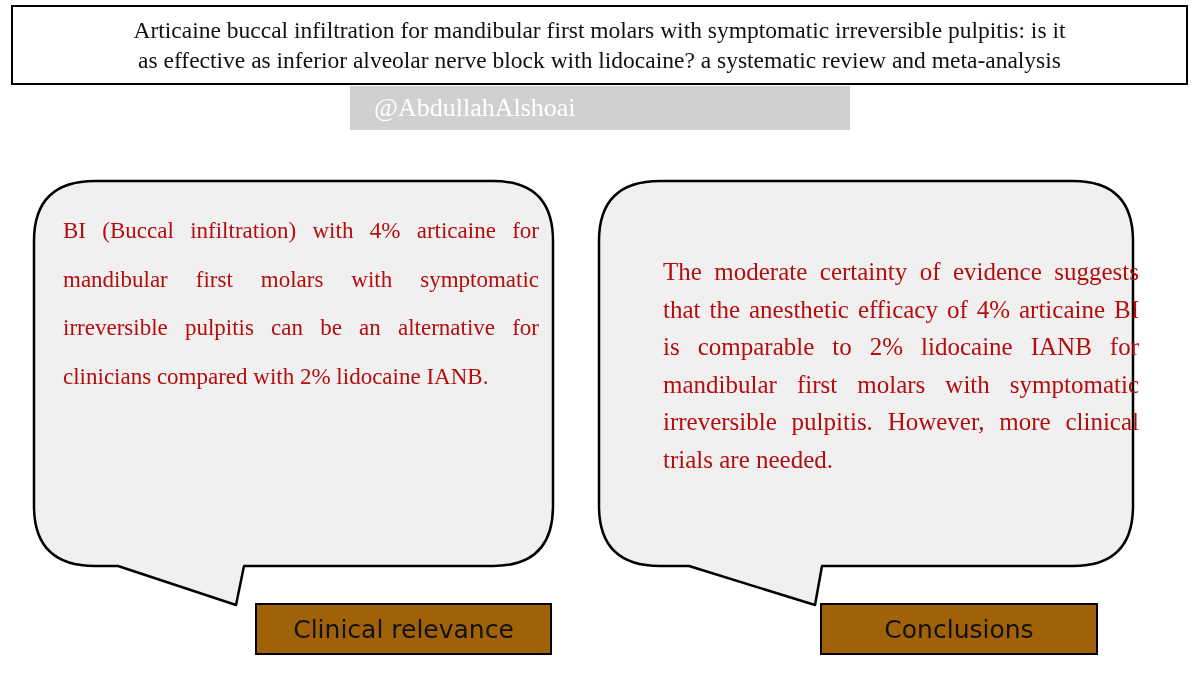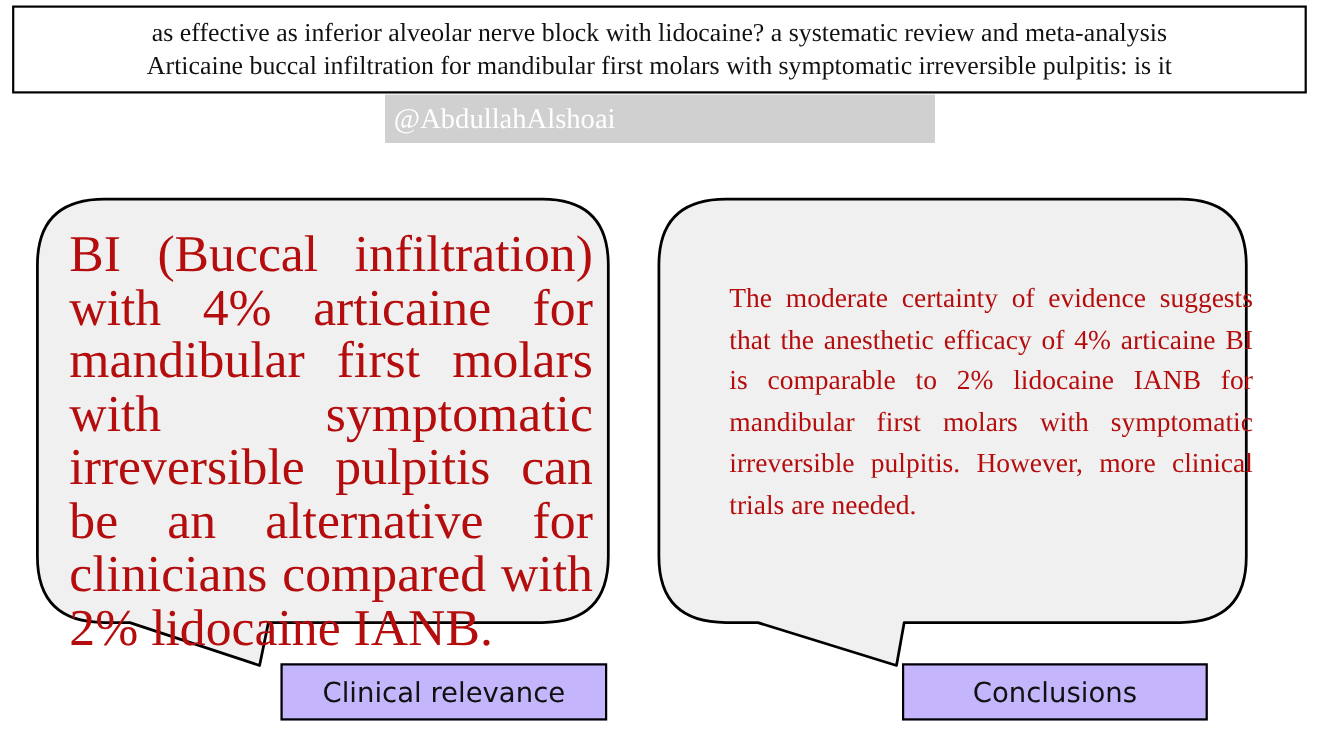--- a/index.html
+++ b/index.html
@@ -6,44 +6,44 @@
   body { width:1200px; height:675px; position:relative; overflow:hidden; font-family:"Liberation Serif", serif; }
   .title-box {
     position:absolute; left:11px; top:5px; width:1173px; height:76px;
     border:2.5px solid #000; box-sizing:content-box; background:#fff;
     display:flex; align-items:center; justify-content:center; text-align:center;
   }
   .title-text { font-family:"Liberation Serif", serif; font-size:23.5px; line-height:30px; color:#111; }
   .watermark {
     position:absolute; left:350px; top:86px; width:500px; height:44px;
     background:#d0d0d0; color:#ffffff; font-family:"Liberation Serif", serif;
-    font-size:26px; line-height:44px; padding-left:8px; box-sizing:border-box;
+    font-size:26px; line-height:44px; padding-left:24px; box-sizing:border-box;
   }
   svg.bubbles { position:absolute; left:0; top:0; }
   .bubble-text {
     position:absolute; color:#b50d0d; font-family:"Liberation Serif", serif; text-align:justify;
     text-align-last:left;
   }
-  .left-text { left:63px; top:207px; width:476px; font-size:47px; line-height:48.5px; }
+  .left-text { left:63px; top:207px; width:476px; font-size:23px; line-height:48.5px; }
   .right-text { left:627px; top:253px; width:476px; font-size:25px; line-height:37.5px;margin-left:36px; }
   .label-box {
-    position:absolute; border:2px solid #000; background:#c4b5fd;
+    position:absolute; border:2px solid #000; background:#a16207;
     display:flex; align-items:center; justify-content:center;
     font-family:"DejaVu Sans", sans-serif; font-size:25px; color:#111;
   }
   .label-left { left:255px; top:603px; width:293px; height:48px; }
   .label-right { left:820px; top:603px; width:274px; height:48px;text-align:center; }
 </style>
 </head>
 <body>
 
 <div class="title-box">
   <div class="title-text">
+    <div>Articaine buccal infiltration for mandibular first molars with symptomatic irreversible pulpitis: is it</div>
     <div>as effective as inferior alveolar nerve block with lidocaine? a systematic review and meta-analysis</div>
-    <div>Articaine buccal infiltration for mandibular first molars with symptomatic irreversible pulpitis: is it</div>
   </div>
 </div>
 
 <div class="watermark">@AbdullahAlshoai</div>
 
 <svg class="bubbles" width="1200" height="675" viewBox="0 0 1200 675">
 
   <path d="M 95 181 L 493 181 Q 553 181 553 241 L 553 506 Q 553 566 493 566 L 244 566 L 236 605 L 118 566 L 95 566 Q 34 566 34 506 L 34 241 Q 34 181 95 181 Z" fill="#f0f0f0" stroke="#000" stroke-width="2.5" stroke-linejoin="round"></path>
 
   <path d="M 660 181 L 1073 181 Q 1133 181 1133 241 L 1133 506 Q 1133 566 1073 566 L 822 566 L 815 605 L 689 566 L 660 566 Q 599 566 599 506 L 599 241 Q 599 181 660 181 Z" fill="#f0f0f0" stroke="#000" stroke-width="2.5" stroke-linejoin="round"></path>

